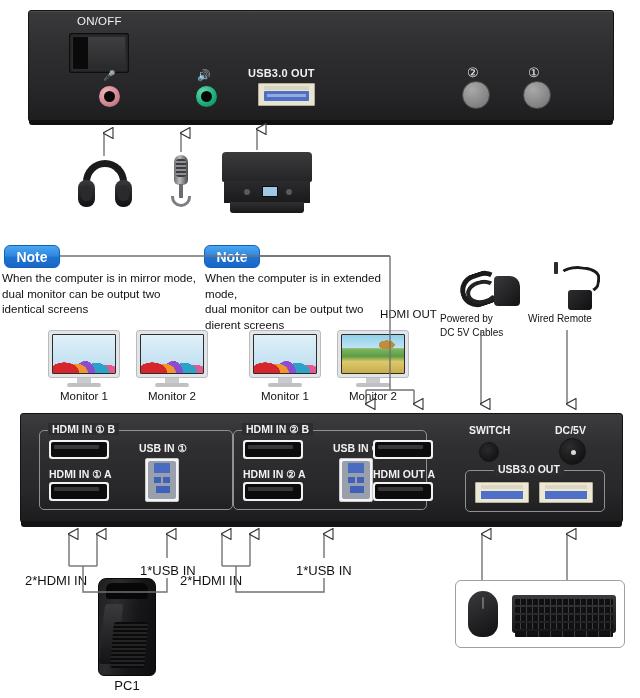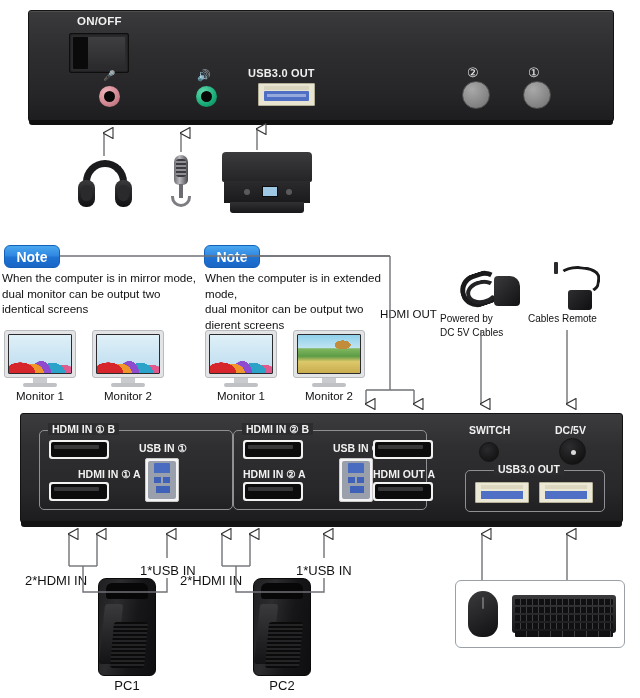--- a/index.html
+++ b/index.html
@@ -23,21 +23,21 @@
     background: linear-gradient(180deg,#3a3a3c 0%,#2e2e30 35%,#262628 75%,#1d1d1f 100%);
     border-radius: 3px;
     border: 1px solid #141415;
     box-shadow: inset 0 1px 0 rgba(255,255,255,.10);
   }
   #front-panel::after{
     content:""; position:absolute; left:0; right:0; bottom:-4px; height:5px;
     background:#101011; border-radius:0 0 3px 3px;
   }
   .fp-label {
-    color:#f2f2f2; font-size:11px; font-weight:bold; letter-spacing:.2px;
+    color:#f2f2f2; font-size:11px; font-weight:normal; letter-spacing:.2px;
     white-space:nowrap;
   }
   #onoff-label { left:48px; top:4px; font-size:11.5px; }
   #model-title {
     right:22px; top:16px; font-size:13px; font-weight:bold; color:#f4f4f4;
     letter-spacing:.1px;
   }
   #power-switch {
     left:40px; top:22px; width:60px; height:40px;
     background:#2b2b2d; border:1px solid #0e0e0f; border-radius:2px;
@@ -169,21 +169,21 @@
   }
   #note-badge-1 { left:4px; top:245px; }
   #note-badge-2 { left:204px; top:245px; }
   .note-text {
     font-size:11.6px; color:#111111; line-height:15.5px; white-space:pre-line;
   }
   #note-text-1 { left:2px; top:270px; width:200px; }
   #note-text-2 { left:205px; top:270px; width:190px; }
 
   
-  .monitor { width:92px; height:58px; }
+  .monitor { width:92px; height:58px;margin-left:44px; }
   .monitor .bezel{
     position:absolute; left:0; top:0; width:72px; height:48px;
     background:#e3e4e6; border:1px solid #b9bbbe; border-radius:3px; padding:3px;
   }
   .monitor .screen{
     width:100%; height:100%; border-radius:1px; overflow:hidden;
     border:1px solid #2c2c2e;
   }
   .monitor .neck{
     position:absolute; left:29px; top:48px; width:14px; height:6px;
@@ -499,31 +499,31 @@
       <div class="brick"></div>
   </div>
   <div class="abs caption-2l" id="psu-caption" style="white-space:pre-line;">Powered by
 DC 5V Cables</div>
 
   <div class="abs" id="remote">
     <div class="plug"></div>
       <div class="wire"></div>
       <div class="box"></div>
   </div>
-  <div class="abs caption-2l" id="remote-caption" style="white-space:pre-line;">Cables Remote</div>
+  <div class="abs caption-2l" id="remote-caption" style="white-space:pre-line;">Wired Remote</div>
 
   <div class="abs" id="back-panel">
 
     <div class="group-box" style="left:18px; top:16px; width:194px; height:80px;">
       <span class="group-title" style="left:8px;">HDMI IN ① B</span>
     </div>
     <div class="hdmi-port" style="left:28px; top:26px;">
         <div class="inner"></div>
       </div>
-    <span class="port-label" style="left:28px; top:54px;margin-left:29px;">HDMI IN ① A</span>
+    <span class="port-label" style="left:28px; top:54px;">HDMI IN ① A</span>
     <div class="hdmi-port" style="left:28px; top:68px;">
         <div class="inner"></div>
       </div>
     <span class="port-label" style="left:118px; top:28px;">USB IN ①</span>
     <div class="usbb-port" style="left:124px; top:44px;">
       <div class="body">
           <div class="pins">
             <i class="pin p1"></i>
             <i class="pin p2"></i>
             <i class="pin p3"></i>
@@ -577,27 +577,20 @@
         <div class="tongue"></div>
     </div>
   </div>
 
   <div class="abs pc-tower" id="pc1">
     <div class="shell"></div>
       <div class="topcut"></div>
       <div class="strip"></div>
       <div class="vent"></div>
     <div class="pc-caption">PC1</div>
-  </div>
-  <div class="abs pc-tower" id="pc2">
-    <div class="shell"></div>
-      <div class="topcut"></div>
-      <div class="strip"></div>
-      <div class="vent"></div>
-    <div class="pc-caption">PC2</div>
   </div>
 
   <span class="cable-label" style="left:25px; top:573px;">2*HDMI IN</span>
   <span class="cable-label" style="left:140px; top:563px;">1*USB IN</span>
   <span class="cable-label" style="left:180px; top:573px;">2*HDMI IN</span>
   <span class="cable-label" style="left:296px; top:563px;">1*USB IN</span>
 
   <div class="abs" id="kb-group">
     <div id="mouse"></div>
     <div id="keyboard">

